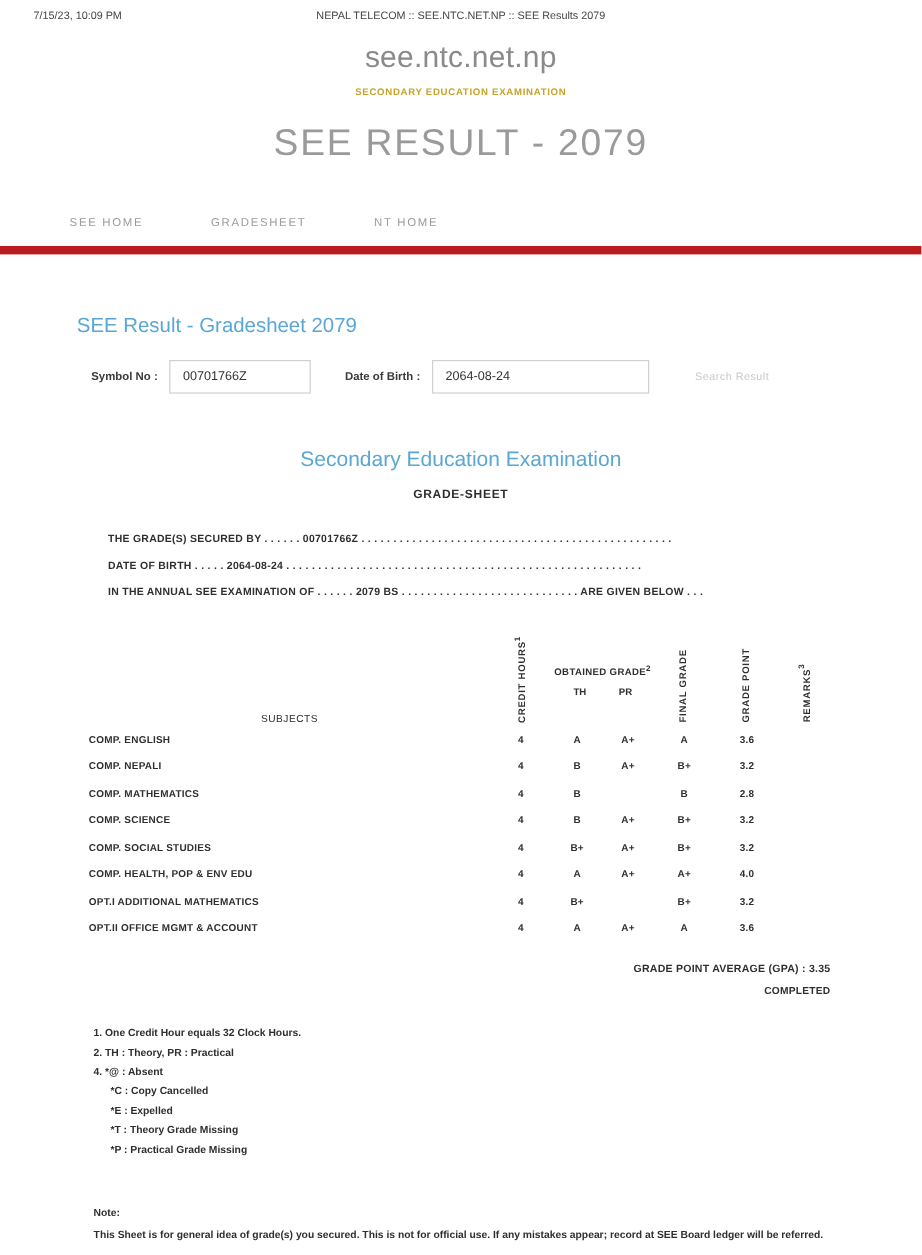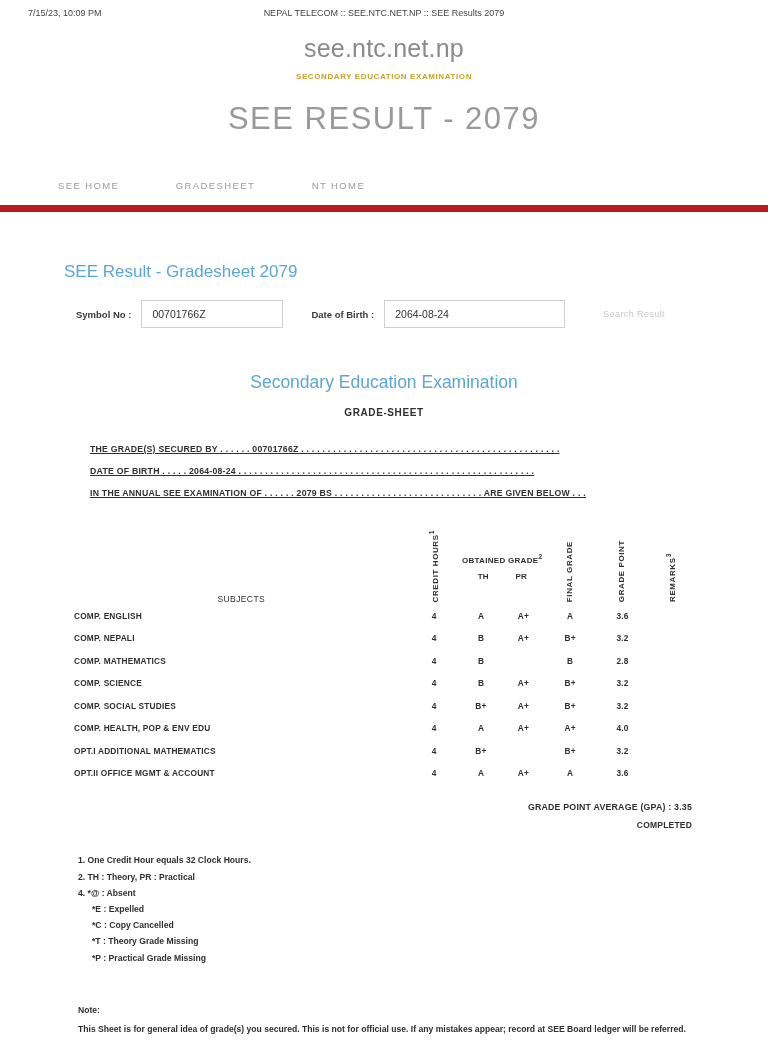--- a/index.html
+++ b/index.html
@@ -103,21 +103,21 @@
     border: 1px solid #d0d0d0;
     background: #fff;
     height: 28px;
     line-height: 28px;
     padding: 0 10px;
     font-size: 10.5px;
     color: #333;
     font-family: "Liberation Sans", sans-serif;
     box-sizing: border-box;
   }
-  .input-symbol { width: 142px; }
+  .input-symbol { width: 118px; }
   .input-dob { width: 181px; }
   .gap-28 { width: 28px; }
   .search-btn {
     margin-left: 32px;
     font-size: 9px;
     color: #c8c8c8;
     background: transparent;
     border: none;
     letter-spacing: 0.4px;
     font-family: "Liberation Sans", sans-serif;
@@ -146,21 +146,21 @@
   .meta {
     margin-top: 20px;
     padding-left: 90px;
     padding-right: 70px;
     font-size: 8.7px;
     font-weight: bold;
     color: #2f2f2f;
     letter-spacing: 0.25px;
     line-height: 22px;
   }
-  .meta .line { white-space: nowrap; overflow: hidden; text-decoration: underline; }
+  .meta .line { white-space: nowrap; overflow: hidden; }
 
   table.grades {
     margin: 26px auto 0 auto;
     width: 620px;
     border-collapse: collapse;
     font-size: 8.5px;
     color: #2f2f2f;
   }
   table.grades td, table.grades th {
     padding: 0;
@@ -408,22 +408,22 @@
     </tbody>
   </table>
 
   <div class="gpa-line">GRADE POINT AVERAGE (GPA) : 3.35</div>
   <div class="completed-line">COMPLETED</div>
 
   <div class="footnotes">
     <div>1. One Credit Hour equals 32 Clock Hours.</div>
     <div>2. TH : Theory, PR : Practical</div>
     <div>4. *@ : Absent</div>
+    <div class="indent">*C : Copy Cancelled</div>
     <div class="indent">*E : Expelled</div>
-    <div class="indent">*C : Copy Cancelled</div>
     <div class="indent">*T : Theory Grade Missing</div>
     <div class="indent">*P : Practical Grade Missing</div>
   </div>
 
   <div class="note-block">
     <div class="note-head">Note:</div>
     <div>This Sheet is for general idea of grade(s) you secured. This is not for official use. If any mistakes appear; record at SEE Board ledger will be referred.</div>
   </div>
 </div>
 

